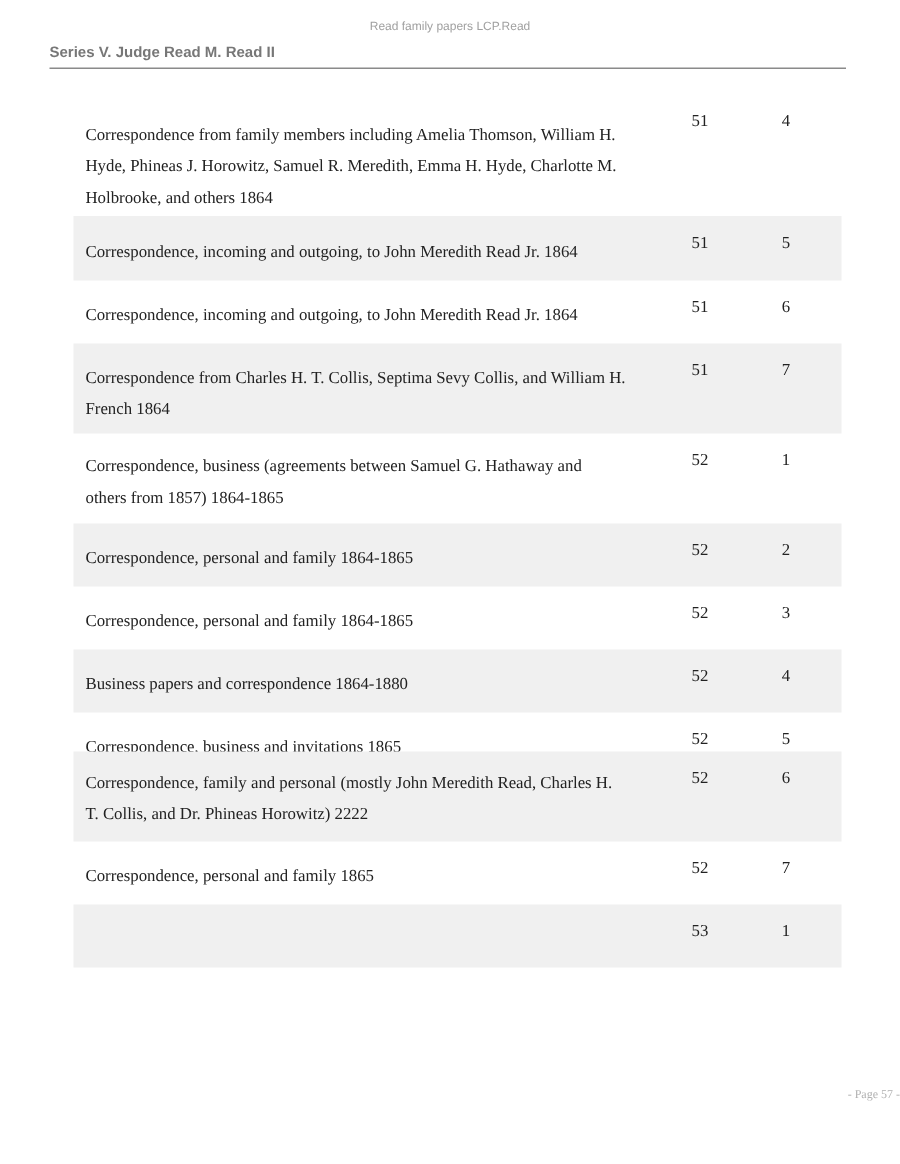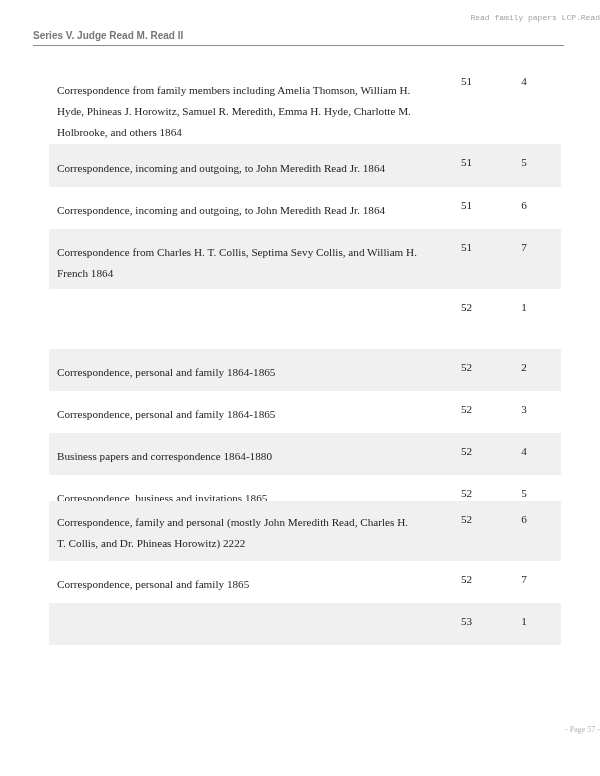--- a/index.html
+++ b/index.html
@@ -1,19 +1,19 @@
 <!DOCTYPE html>
 <html><head>
 <meta charset="utf-8">
 <style>
   html, body { margin: 0; padding: 0; background: #ffffff; }
   body { width: 600px; height: 776px; position: relative; overflow: hidden; }
   .running-head {
-    position: absolute; top: 13px; left: 0; width: 600px; text-align: right;
-    font-family: Liberation Mono, monospace; font-size: 8px; color: #a0a0a0;
+    position: absolute; top: 13px; left: 0; width: 600px; text-align: center;
+    font-family: Liberation Sans, sans-serif; font-size: 8px; color: #a0a0a0;
   }
   .series-title {
     position: absolute; top: 30px; left: 33px;
     font-family: "Liberation Sans", sans-serif; font-size: 10px; font-weight: bold; color: #777777;
   }
   .header-rule {
     position: absolute; top: 45px; left: 33px; width: 531px; height: 0;
     border-top: 1.5px solid #8a8a8a;
   }
   .table { position: absolute; top: 63px; left: 49px; width: 512px; }
@@ -52,20 +52,21 @@
     <div class="desc" style="top:13px">Correspondence, incoming and outgoing, to John Meredith Read Jr. 1864</div>
     <div class="box">51</div>
     <div class="folder">6</div>
   </div>
   <div class="row shaded" style="height:60px">
     <div class="desc" style="top:13px">Correspondence from Charles H. T. Collis, Septima Sevy Collis, and William H. French 1864</div>
     <div class="box">51</div>
     <div class="folder">7</div>
   </div>
   <div class="row" style="height:60px">
+    <div class="desc" style="top:12px">Correspondence, business (agreements between Samuel G. Hathaway and others from 1857) 1864-1865</div>
     <div class="box">52</div>
     <div class="folder">1</div>
   </div>
   <div class="row shaded" style="height:42px">
     <div class="desc" style="top:13px">Correspondence, personal and family 1864-1865</div>
     <div class="box">52</div>
     <div class="folder">2</div>
   </div>
   <div class="row" style="height:42px">
     <div class="desc" style="top:13px">Correspondence, personal and family 1864-1865</div>

